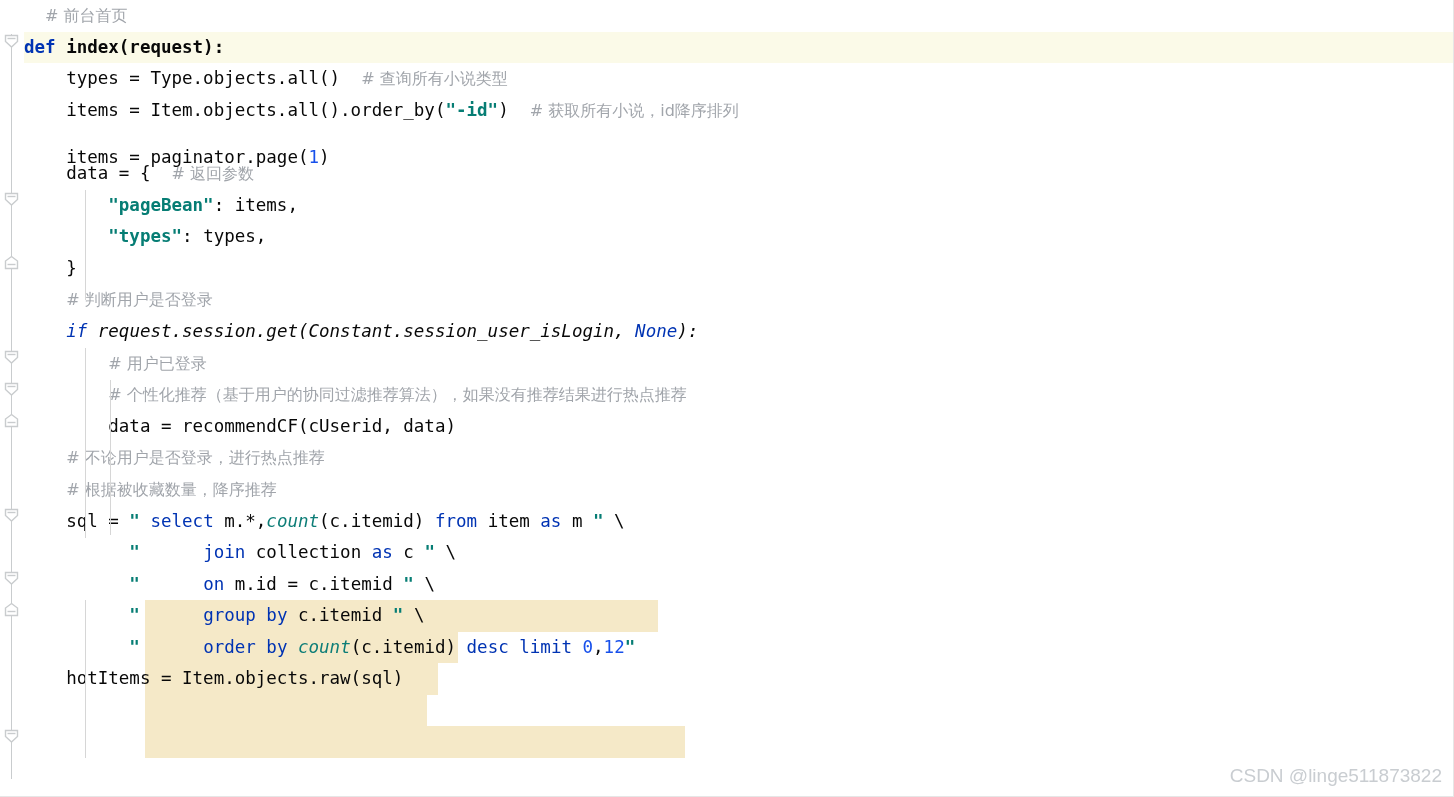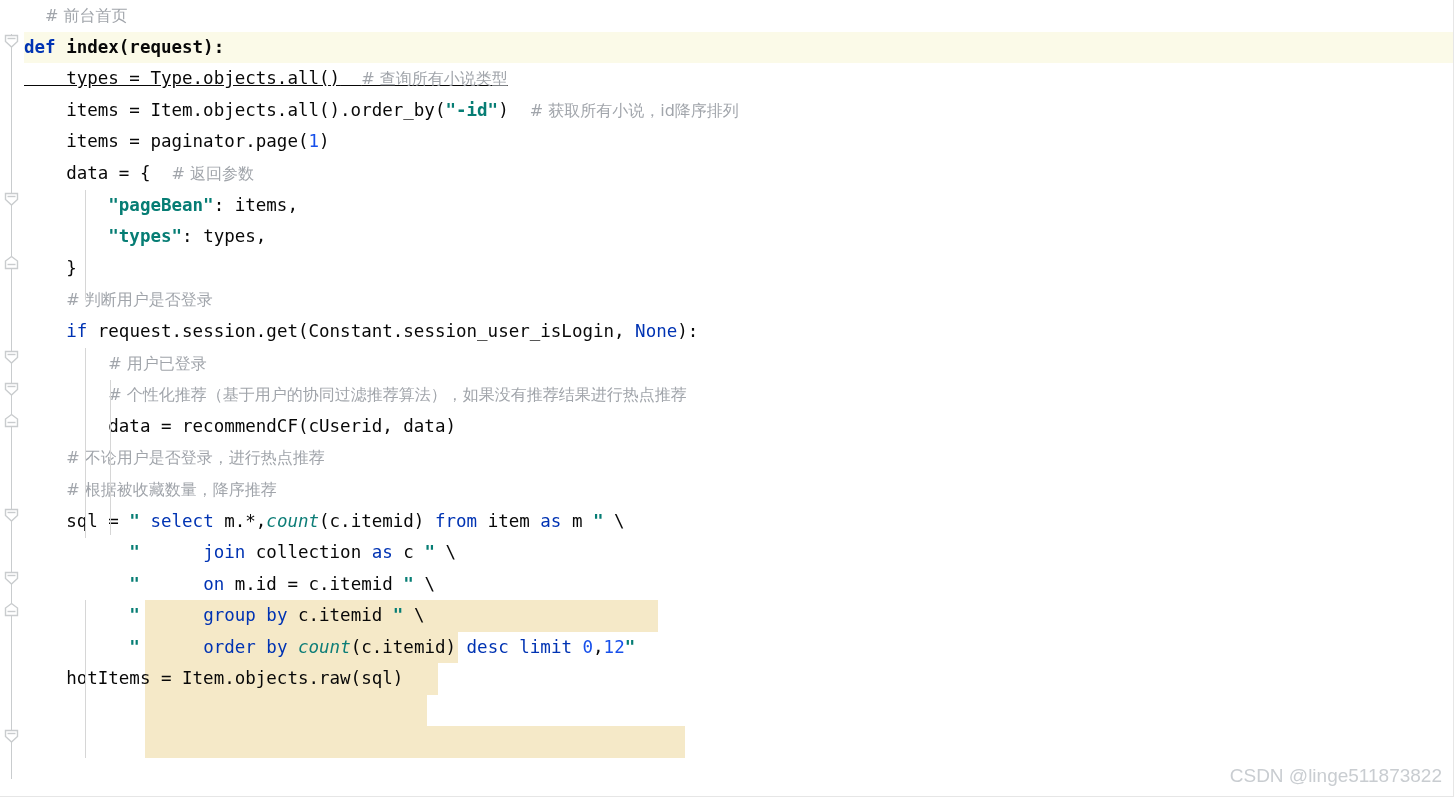--- a/index.html
+++ b/index.html
@@ -174,29 +174,29 @@
             <path d="M3.5 4.5 H11.5" stroke="#c9ccce" stroke-width="1.4"></path>
           </svg>
         </div>
       </div>
   </div>
   <div class="gutter-edge"></div>
 
   <div class="code" id="code">
       <div class="line" style="top: 0px;"><span class="txt plain">  </span><span class="txt cmt"># 前台首页</span></div>
       <div class="line current" style="top: 0px; font-weight: bold;"><span class="txt kw">def</span><span class="txt plain"> index(request):</span></div>
-      <div class="line" style="top: 0px; text-decoration: underline;"><span class="txt plain">    types = Type.objects.all()</span><span class="txt plain">  </span><span class="txt cmt"># 查询所有小说类型</span></div>
+      <div class="line" style="top: 0px;"><span class="txt plain">    types = Type.objects.all()</span><span class="txt plain">  </span><span class="txt cmt"># 查询所有小说类型</span></div>
       <div class="line" style="top: 0px;"><span class="txt plain">    items = Item.objects.all().order_by(</span><span class="txt str">"-id"</span><span class="txt plain">)</span><span class="txt plain">  </span><span class="txt cmt"># 获取所有小说，id降序排列</span></div>
-      <div class="line" style="top: 0px;"><span class="txt plain">    items = paginator.page(</span><span class="txt num">1</span><span class="txt plain">)</span></div>
+      <div class="line" style="top: 16px;"><span class="txt plain">    items = paginator.page(</span><span class="txt num">1</span><span class="txt plain">)</span></div>
       <div class="line" style="top: 0px;"><span class="txt plain">    data = {</span><span class="txt plain">  </span><span class="txt cmt"># 返回参数</span></div>
       <div class="line" style="top: 0px;"><span class="txt plain">        </span><span class="txt str">"pageBean"</span><span class="txt plain">: items,</span></div>
       <div class="line" style="top: 0px;"><span class="txt plain">        </span><span class="txt str">"types"</span><span class="txt plain">: types,</span></div>
       <div class="line" style="top: 0px;"><span class="txt plain">    }</span></div>
       <div class="line" style="top: 0px;"><span class="txt plain">    </span><span class="txt cmt"># 判断用户是否登录</span></div>
-      <div class="line" style="top: 0px;"><span class="txt plain">    </span><span class="txt kw">if</span><span class="txt plain"> request.session.get(Constant.session_user_isLogin, </span><span class="txt kw">None</span><span class="txt plain">):</span></div>
+      <div class="line" style="top: 0px; font-style: italic;"><span class="txt plain">    </span><span class="txt kw">if</span><span class="txt plain"> request.session.get(Constant.session_user_isLogin, </span><span class="txt kw">None</span><span class="txt plain">):</span></div>
       <div class="line" style="top: 0px;"><span class="txt plain">        </span><span class="txt cmt"># 用户已登录</span></div>
       <div class="line" style="top: 0px;"><span class="txt plain">        </span><span class="txt cmt"># 个性化推荐（基于用户的协同过滤推荐算法），如果没有推荐结果进行热点推荐</span></div>
       <div class="line" style="top: 0px;"><span class="txt plain">        data = recommendCF(cUserid, data)</span></div>
       <div class="line" style="top: 0px;"><span class="txt plain">    </span><span class="txt cmt"># 不论用户是否登录，进行热点推荐</span></div>
       <div class="line" style="top: 0px;"><span class="txt plain">    </span><span class="txt cmt"># 根据被收藏数量，降序推荐</span></div>
       <div class="line" style="top: 0px;"><span class="txt plain">    sql = </span><span class="txt strq">"</span><span class="txt plain"> </span><span class="txt sqlkw">select</span><span class="txt plain"> m.*,</span><span class="txt sqlfn">count</span><span class="txt plain">(c.itemid) </span><span class="txt sqlkw">from</span><span class="txt plain"> item </span><span class="txt sqlkw">as</span><span class="txt plain"> m </span><span class="txt strq">"</span><span class="txt cont"> \</span></div>
       <div class="line" style="top: 0px;"><span class="txt plain">          </span><span class="txt strq">"</span><span class="txt plain">      </span><span class="txt sqlkw">join</span><span class="txt plain"> collection </span><span class="txt sqlkw">as</span><span class="txt plain"> c </span><span class="txt strq">"</span><span class="txt cont"> \</span></div>
       <div class="line" style="top: 0px;"><span class="txt plain">          </span><span class="txt strq">"</span><span class="txt plain">      </span><span class="txt sqlkw">on</span><span class="txt plain"> m.id = c.itemid </span><span class="txt strq">"</span><span class="txt cont"> \</span></div>
       <div class="line" style="top: 0px;"><span class="txt plain">          </span><span class="txt strq">"</span><span class="txt plain">      </span><span class="txt sqlkw">group</span><span class="txt plain"> </span><span class="txt sqlkw">by</span><span class="txt plain"> c.itemid </span><span class="txt strq">"</span><span class="txt cont"> \</span></div>
       <div class="line" style="top: 0px;"><span class="txt plain">          </span><span class="txt strq">"</span><span class="txt plain">      </span><span class="txt sqlkw">order</span><span class="txt plain"> </span><span class="txt sqlkw">by</span><span class="txt plain"> </span><span class="txt sqlfn">count</span><span class="txt plain">(c.itemid) </span><span class="txt sqlkw">desc</span><span class="txt plain"> </span><span class="txt sqlkw">limit</span><span class="txt plain"> </span><span class="txt sqlnum">0</span><span class="txt plain">,</span><span class="txt sqlnum">12</span><span class="txt strq">"</span></div>

